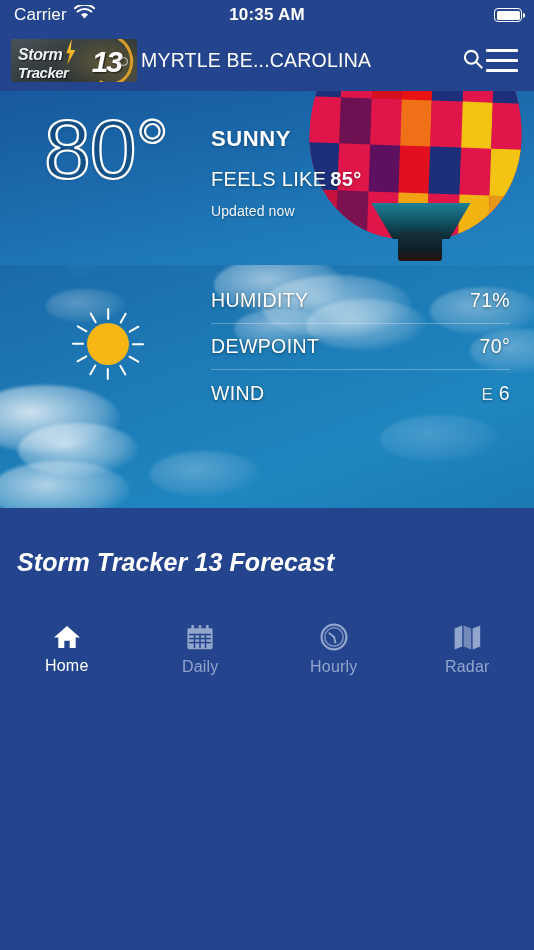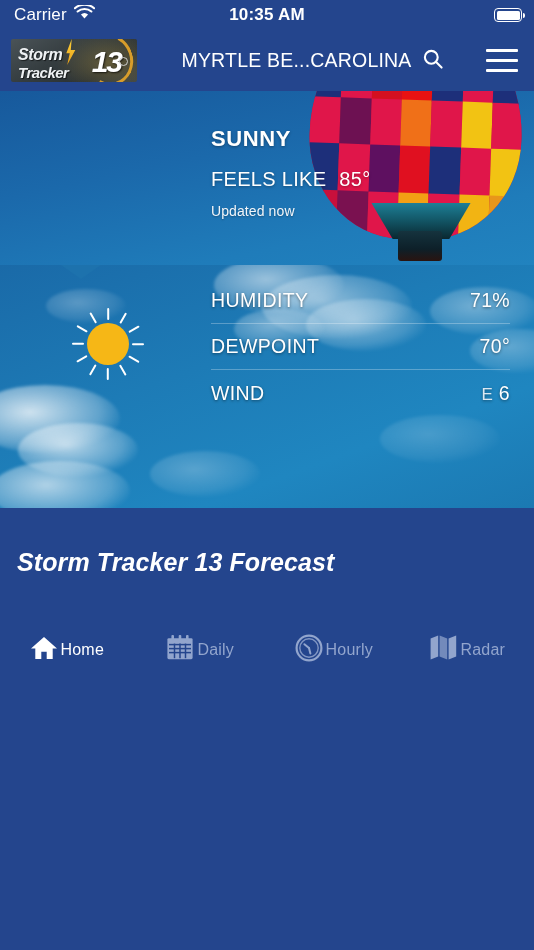--- a/index.html
+++ b/index.html
@@ -137,21 +137,21 @@
     position: absolute;
     right: 9px; top: 18px;
     width: 9px; height: 9px;
     border: 1.6px solid #cfcfcf;
     border-radius: 50%;
   }
   .nav-center {
     flex: 1 1 auto;
     display: flex;
     align-items: center;
-    justify-content: center;
+    justify-content: space-between;
     gap: 10px;
     padding-left: 4px;
   }
   .nav-title {
     color: #ffffff;
     font-size: 19.5px;
     letter-spacing: 0.2px;
     white-space: nowrap;
   }
   .search-icon { display: block; flex: 0 0 auto; }
@@ -241,21 +241,21 @@
     letter-spacing: 0.6px;
     text-shadow: 0 1px 3px rgba(0,0,0,.35);
   }
   .hero-feels {
     margin-top: 16px;
     font-size: 20px;
     color: #fff;
     letter-spacing: 0.3px;
     text-shadow: 0 1px 3px rgba(0,0,0,.35);
   }
-  .hero-feels b { font-weight: normal; margin-left: 13px; }
+  .hero-feels b { font-weight: bold; margin-left: 4px; }
   .hero-upd {
     margin-top: 12px;
     font-size: 14px;
     color: #f2f6fa;
     letter-spacing: 0.1px;
     text-shadow: 0 1px 2px rgba(0,0,0,.3);
   }
 
   
   .details {
@@ -382,21 +382,21 @@
     height: 62px;
     flex: 0 0 62px;
     background: #24458d;
     display: flex;
     align-items: stretch;
     z-index: 6;
   }
   .tab {
     flex: 1 1 0;
     display: flex;
-    flex-direction: row;
+    flex-direction: column;
     align-items: center;
     justify-content: center;
     gap: 3px;
     padding-top: 5px;
   }
   .tab .tab-label {
     font-size: 16px;
     letter-spacing: 0.2px;
     color: #92a5cd;
   }
@@ -497,20 +497,21 @@
           <div class="panel" style="left: 85.8%;">
             <i style="top: 20%; height: 20.5%; background: rgb(29, 47, 122);"></i>
             <i style="top: 40%; height: 20.5%; background: rgb(224, 22, 74);"></i>
             <i style="top: 60%; height: 20.5%; background: rgb(242, 195, 19);"></i>
             <i style="top: 80%; height: 20.5%; background: rgb(232, 150, 26);"></i>
           </div>
         </div>
       <div class="balloon-skirt"></div>
       <div class="balloon-basket"></div>
     </div>
+    <div class="hero-temp">80°</div>
     <div class="hero-info">
       <div class="hero-cond">SUNNY</div>
       <div class="hero-feels">
         <span>FEELS LIKE</span><b>85°</b>
       </div>
       <div class="hero-upd">Updated now</div>
     </div>
   </div>
 
   <div class="details">

